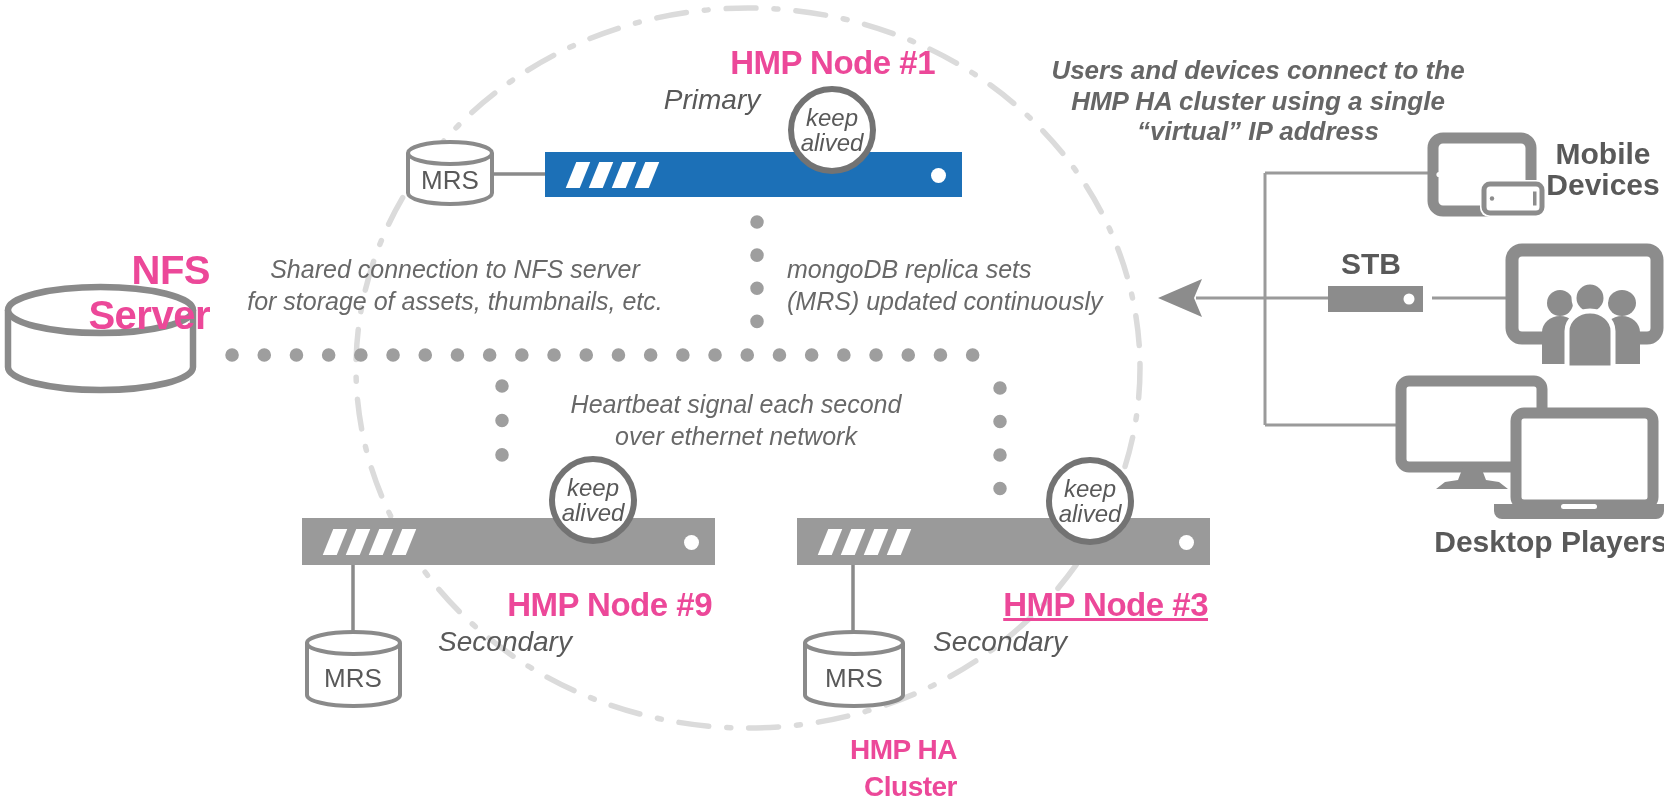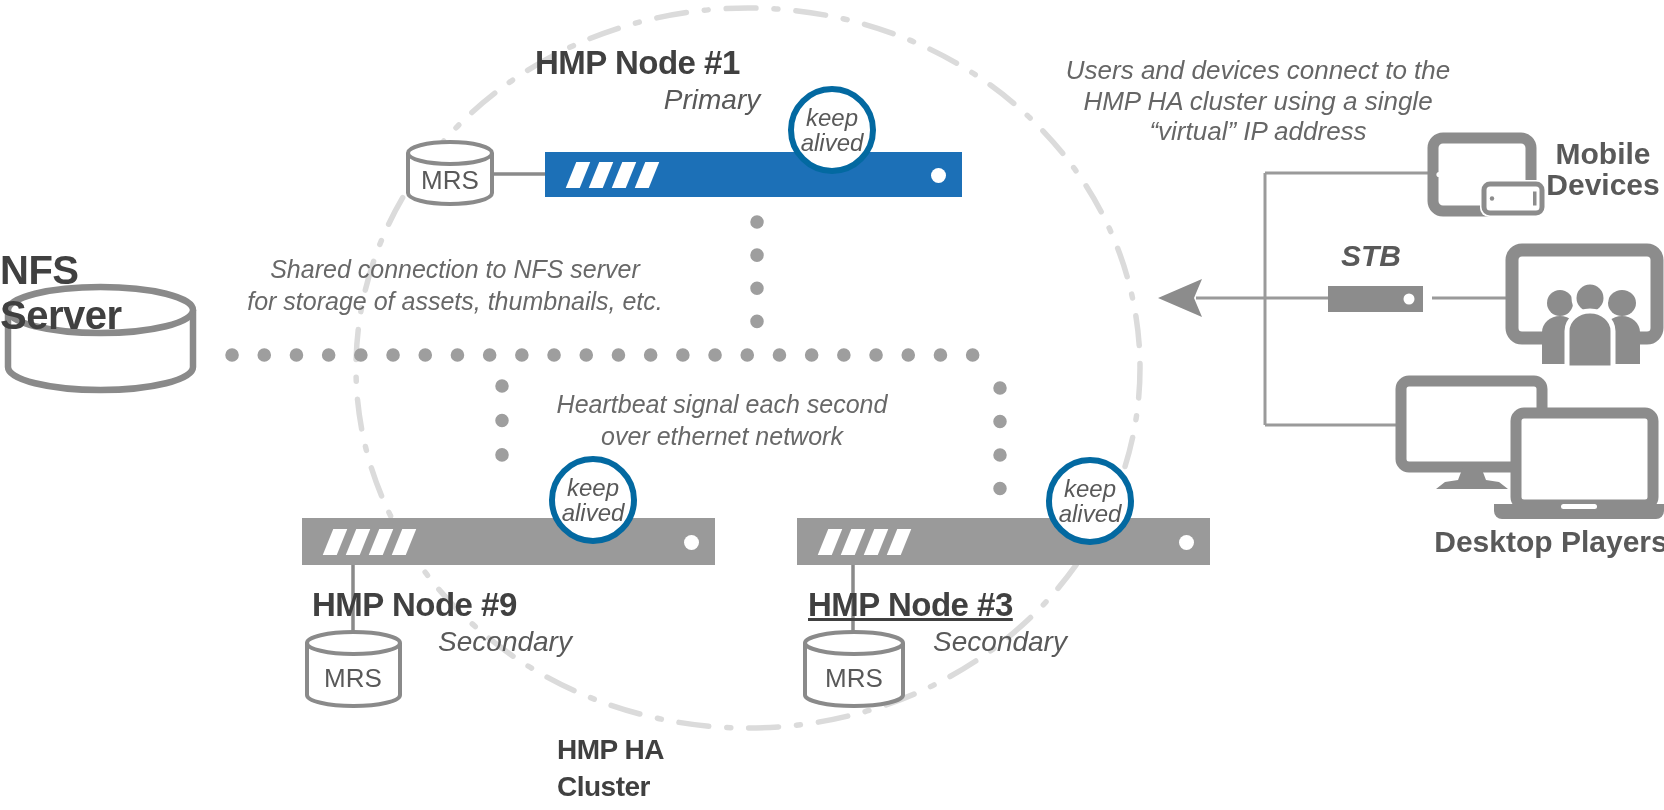--- a/index.html
+++ b/index.html
@@ -1,30 +1,30 @@
 <!DOCTYPE html>
 <html><head>
 <meta charset="utf-8">
 <style>
   html,body{margin:0;padding:0;background:#fff;}
   .stage{position:relative;width:1664px;height:810px;background:#fff;overflow:hidden;
          font-family:"Liberation Sans",sans-serif;}
   .abs{position:absolute;}
   svg{display:block;}
-  .title{font-weight:bold;color:#404040;font-size:33px;letter-spacing:-0.5px;text-align:left;}
+  .title{font-weight:bold;color:#ec4899;font-size:33px;letter-spacing:-0.5px;text-align:right;}
   .role{font-style:italic;color:#595959;font-size:28px;text-align:center;}
   .note{font-style:italic;color:#686868;font-size:25px;line-height:32px;white-space:nowrap;}
   .devlabel{font-weight:bold;color:#595959;font-size:30px;line-height:31px;text-align:center;white-space:nowrap;}
   .bar{position:absolute;display:flex;align-items:center;z-index:2;}
   .bar .slashes{display:flex;gap:9px;margin-left:26px;}
   .bar .slash{width:14px;height:26px;background:#fff;transform:skewX(-22deg);}
   .bar .led{position:absolute;right:16px;top:50%;margin-top:-7px;width:15px;height:15px;border-radius:50%;background:#fff;}
   .bar-blue{left:545px;top:152px;width:417px;height:45px;background:#1C70B7;}
   .bar-gray{background:#9A9A9A;height:47px;width:413px;top:518px;}
-  .keep{position:absolute;width:76px;height:76px;border:6px solid #0369a1;border-radius:50%;background:#fff;
+  .keep{position:absolute;width:76px;height:76px;border:6px solid #737373;border-radius:50%;background:#fff;
         display:flex;flex-direction:column;align-items:center;justify-content:center;
         font-style:italic;color:#595959;font-size:24px;line-height:25px;z-index:3;text-align:center;}
   .z1{z-index:1;}
 </style>
 </head>
 <body>
 
 <div class="stage">
 
   <svg class="abs" style="left:0;top:0;z-index:0;" width="1664" height="810" viewBox="0 0 1664 810">
@@ -172,34 +172,38 @@
   <div class="abs title z1" style="left:557px;top:731px;width:400px;font-size:28px;line-height:37px;">
     <div>HMP HA</div>
     <div>Cluster</div>
   </div>
 
   <div class="abs note z1" style="left:205px;top:253px;width:500px;text-align:center;">
     <div>Shared connection to NFS server</div>
     <div>for storage of assets, thumbnails, etc.</div>
   </div>
 
-
-  <div class="abs note z1" style="left:522px;top:388px;width:400px;text-align:center;">
+  <div class="abs note z1" style="left:787px;top:253px;width:420px;text-align:left;">
+    <div>mongoDB replica sets</div>
+    <div>(MRS) updated continuously</div>
+  </div>
+
+  <div class="abs note z1" style="left:536px;top:388px;width:400px;text-align:center;">
     <div>Heartbeat signal each second</div>
     <div>over ethernet network</div>
   </div>
 
-  <div class="abs note z1" style="left:1040px;top:55px;width:436px;text-align:center;font-size:26px;line-height:30.5px;color:#666;">
+  <div class="abs note z1" style="left:1040px;top:55px;width:436px;text-align:center;font-size:26px;line-height:30.5px;color:#666;font-weight:bold;">
     <div>Users and devices connect to the</div>
     <div>HMP HA cluster using a single</div>
     <div>“virtual” IP address</div>
   </div>
 
   <div class="abs devlabel z1" style="left:1523px;top:138px;width:160px;">
     <div>Mobile</div>
     <div>Devices</div>
   </div>
 
-  <div class="abs devlabel z1" style="left:1321px;top:240px;width:100px;font-style:italic;">STB</div>
+  <div class="abs devlabel z1" style="left:1321px;top:248px;width:100px;">STB</div>
 
   <div class="abs devlabel z1" style="left:1401px;top:526px;width:300px;">Desktop Players</div>
 
 </div>
 
 </body></html>

